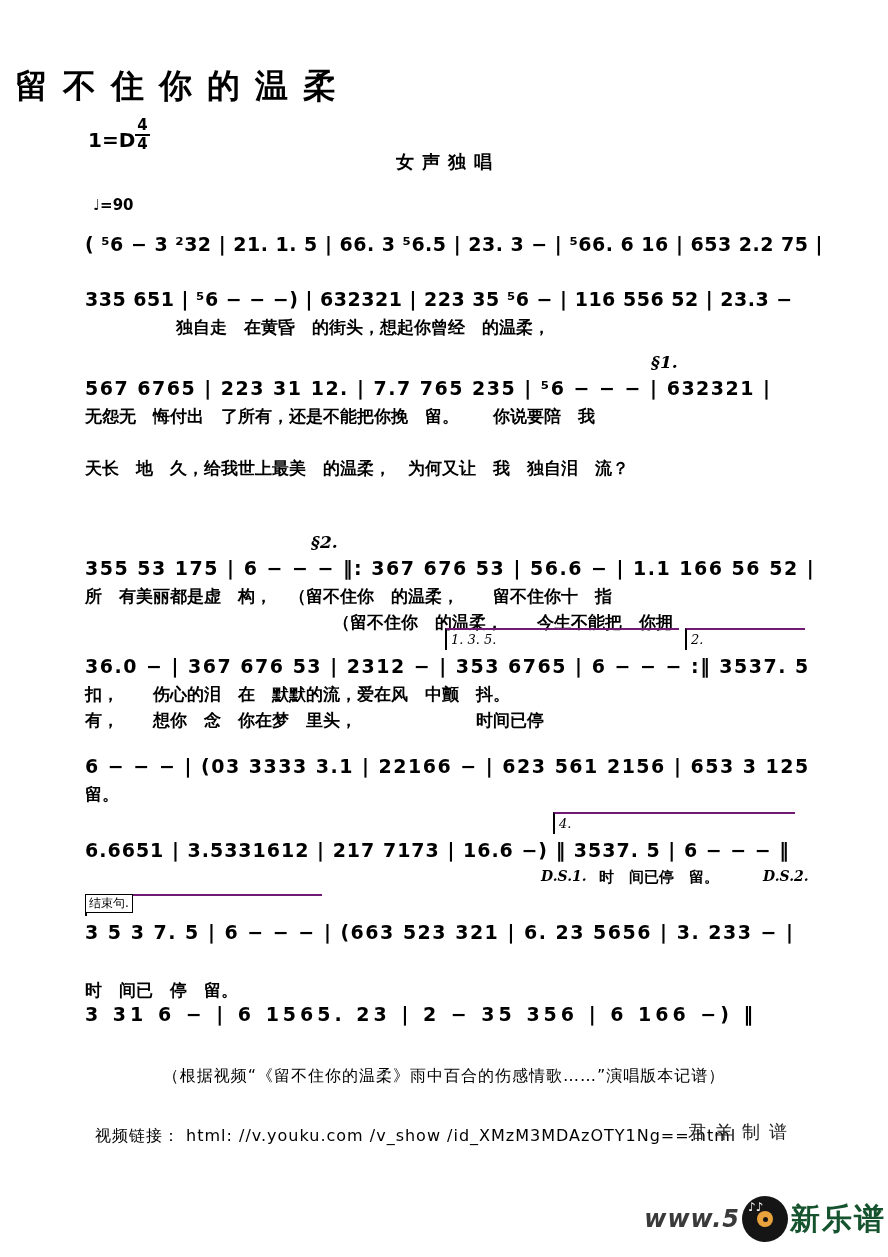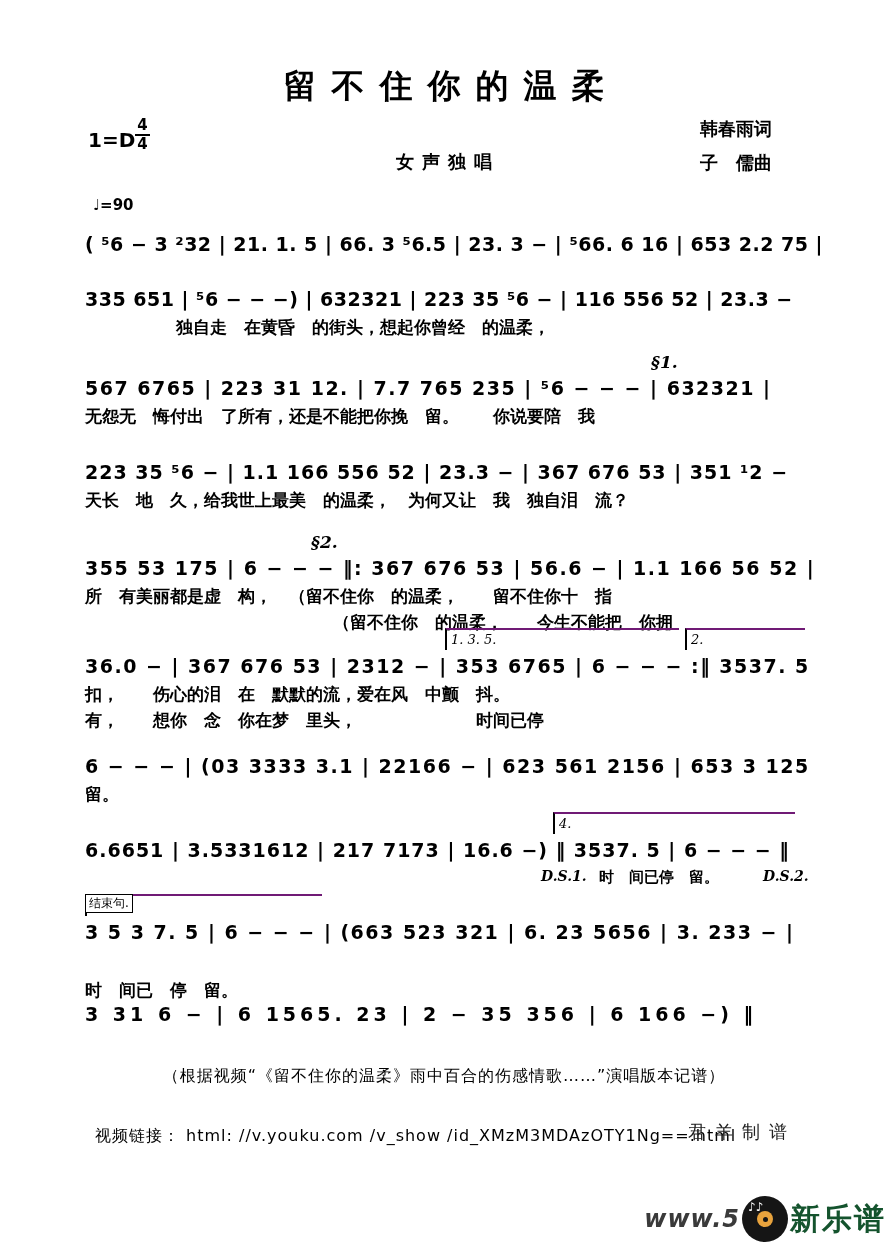--- a/index.html
+++ b/index.html
@@ -1,19 +1,19 @@
 <!DOCTYPE html>
 <html><head>
 <meta charset="utf-8">
 <style>
   html,body{margin:0;padding:0;background:#e9e9e9;}
   .page{position:relative;width:888px;height:1257px;margin:0 auto;background:#ffffff;
         color:#000;font-family:"DejaVu Sans",sans-serif;overflow:hidden;}
   
-  .title{position:absolute;top:64px;left:0;right:0;margin:0;text-align:center;
+  .title{position:absolute;top:64px;left:0;right:0;margin:0;
          font-family:"DejaVu Serif","Liberation Serif",serif;font-weight:bold;
          font-size:33px;letter-spacing:15px;text-indent:15px;}
   .keyrow{position:absolute;top:120px;left:88px;font-size:20px;font-weight:bold;
           display:flex;align-items:flex-end;}
   .frac{display:inline-flex;flex-direction:column;align-items:center;font-size:15px;
         line-height:15px;font-weight:bold;margin-top:-2px;}
   .frac .num{border-bottom:2px solid #000;padding:0 2px 1px;}
   .frac .den{padding-top:1px;}
   .subtitle{position:absolute;top:150px;left:0;right:0;text-align:center;
             font-size:18px;font-weight:bold;letter-spacing:8px;text-indent:8px;}
@@ -65,44 +65,39 @@
   <div class="keyrow">
     <span>1=D</span>
     <span class="frac">
       <span class="num">4</span>
       <span class="den">4</span>
     </span>
   </div>
 
   <div class="subtitle">女声独唱</div>
 
-  <div class="credits">
-    <div>韩春雨词</div>
-    <div>子　儒曲</div>
-  </div>
 
   <div class="tempo">♩=90</div>
 
   <div id="systems">
       <div class="system" style="top: 228px;">
         <div class="notes" style="letter-spacing: 0.5px;">( ⁵6 − 3 ²32 | 21. 1. 5 | 66. 3 ⁵6.5 | 23. 3 − | ⁵66. 6 16 | 653 2.2 75 |</div>
       </div>
       <div class="system" style="top: 283px;">
         <div class="notes" style="letter-spacing: 0.5px;">335 651 | ⁵6 − − −) | 632321 | 223 35 ⁵6 − | 116 556 52 | 23.3 −</div>
         <div class="lyric" style="margin-left: 91px;">独自走　在黄昏　的街头，想起你曾经　的温柔，</div>
       </div>
       <div class="system" style="top: 348px;">
         <div class="mrow">
           <span class="segno" style="left: 566px;">§1.</span>
         </div>
         <div class="notes" style="letter-spacing: 1.5px;">567 6765 | 223 31 12. | 7.7 765 235 | ⁵6 − − − | 632321 |</div>
         <div class="lyric" style="margin-left: 0px;">无怨无　悔付出　了所有，还是不能把你挽　留。　　你说要陪　我</div>
       </div>
       <div class="system" style="top: 456px;">
-        <div class="notes" style="letter-spacing: 1px;">223 35 ⁵6 − | 1.1 166 556 52 | 23.3 − | 367 676 53 | 351 ¹2 −</div>
         <div class="lyric" style="margin-left: 0px;">天长　地　久，给我世上最美　的温柔，　为何又让　我　独自泪　流？</div>
       </div>
       <div class="system" style="top: 528px;">
         <div class="mrow">
           <span class="segno" style="left: 226px;">§2.</span>
         </div>
         <div class="notes" style="letter-spacing: 1.5px;">355 53 175 | 6 − − − ‖: 367 676 53 | 56.6 − | 1.1 166 56 52 |</div>
         <div class="lyric" style="margin-left: 0px;">所　有美丽都是虚　构，　（留不住你　的温柔，　　留不住你十　指</div>
         <div class="lyric" style="margin-left: 248px;">（留不住你　的温柔，　　今生不能把　你拥</div>
       </div>

